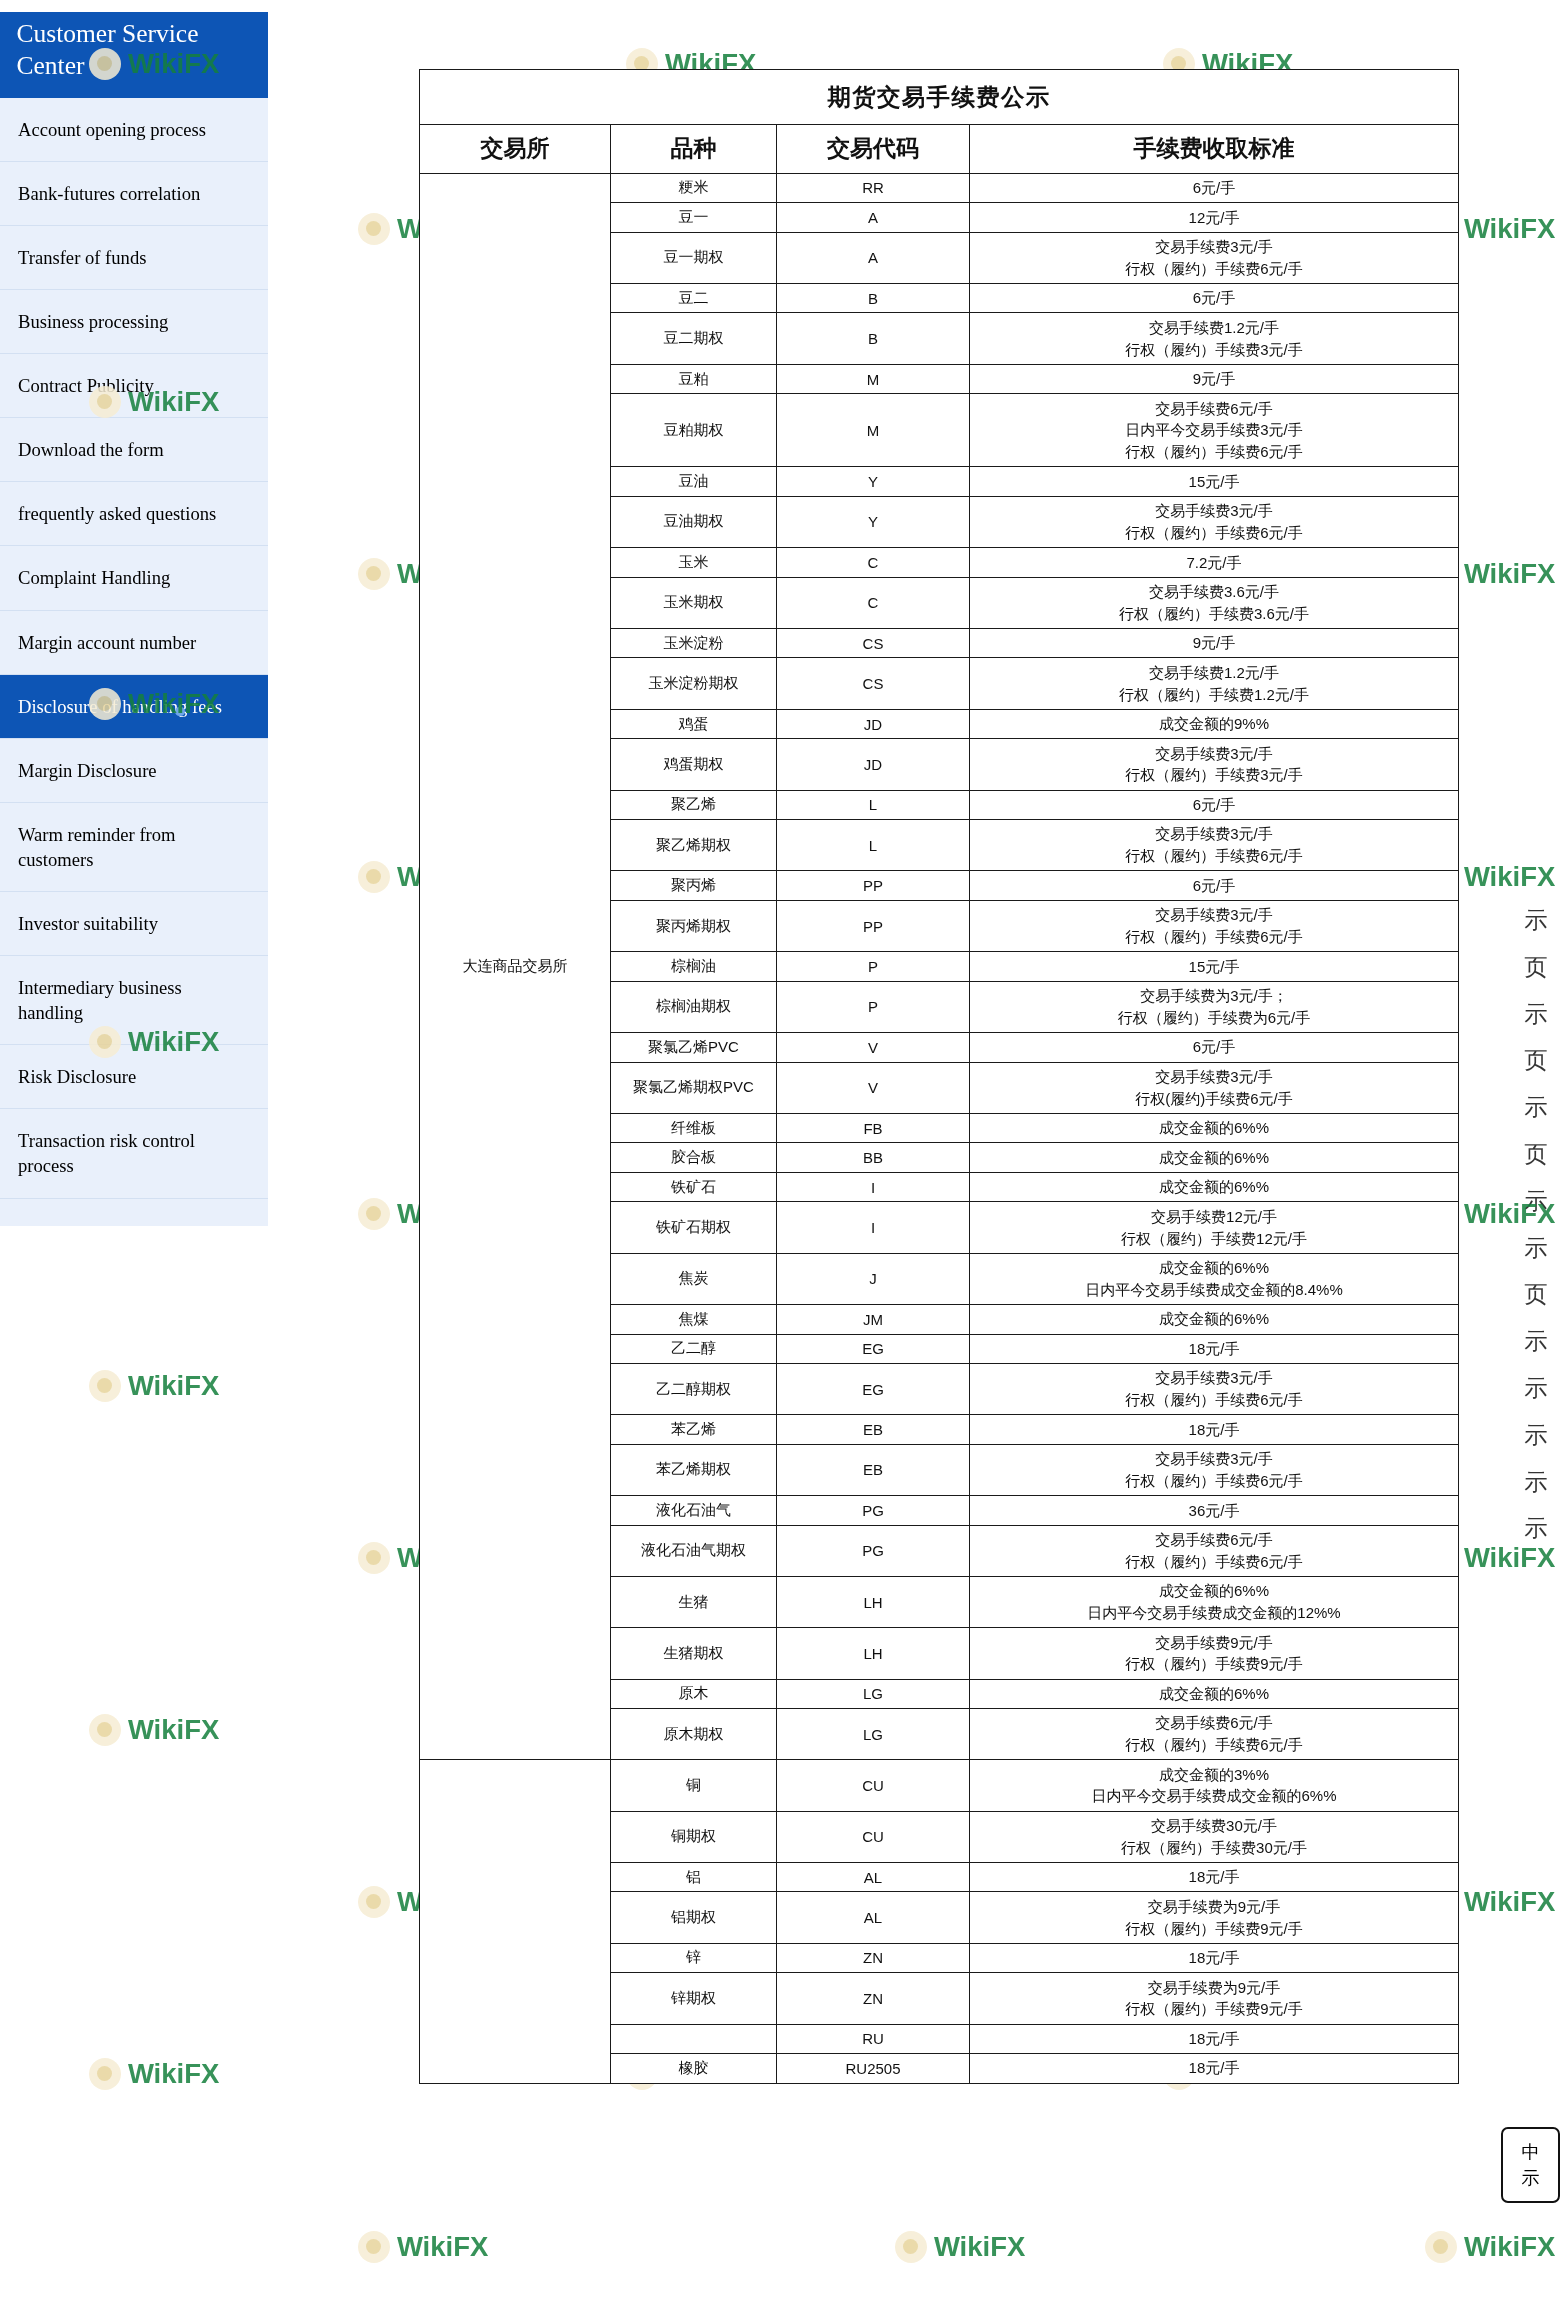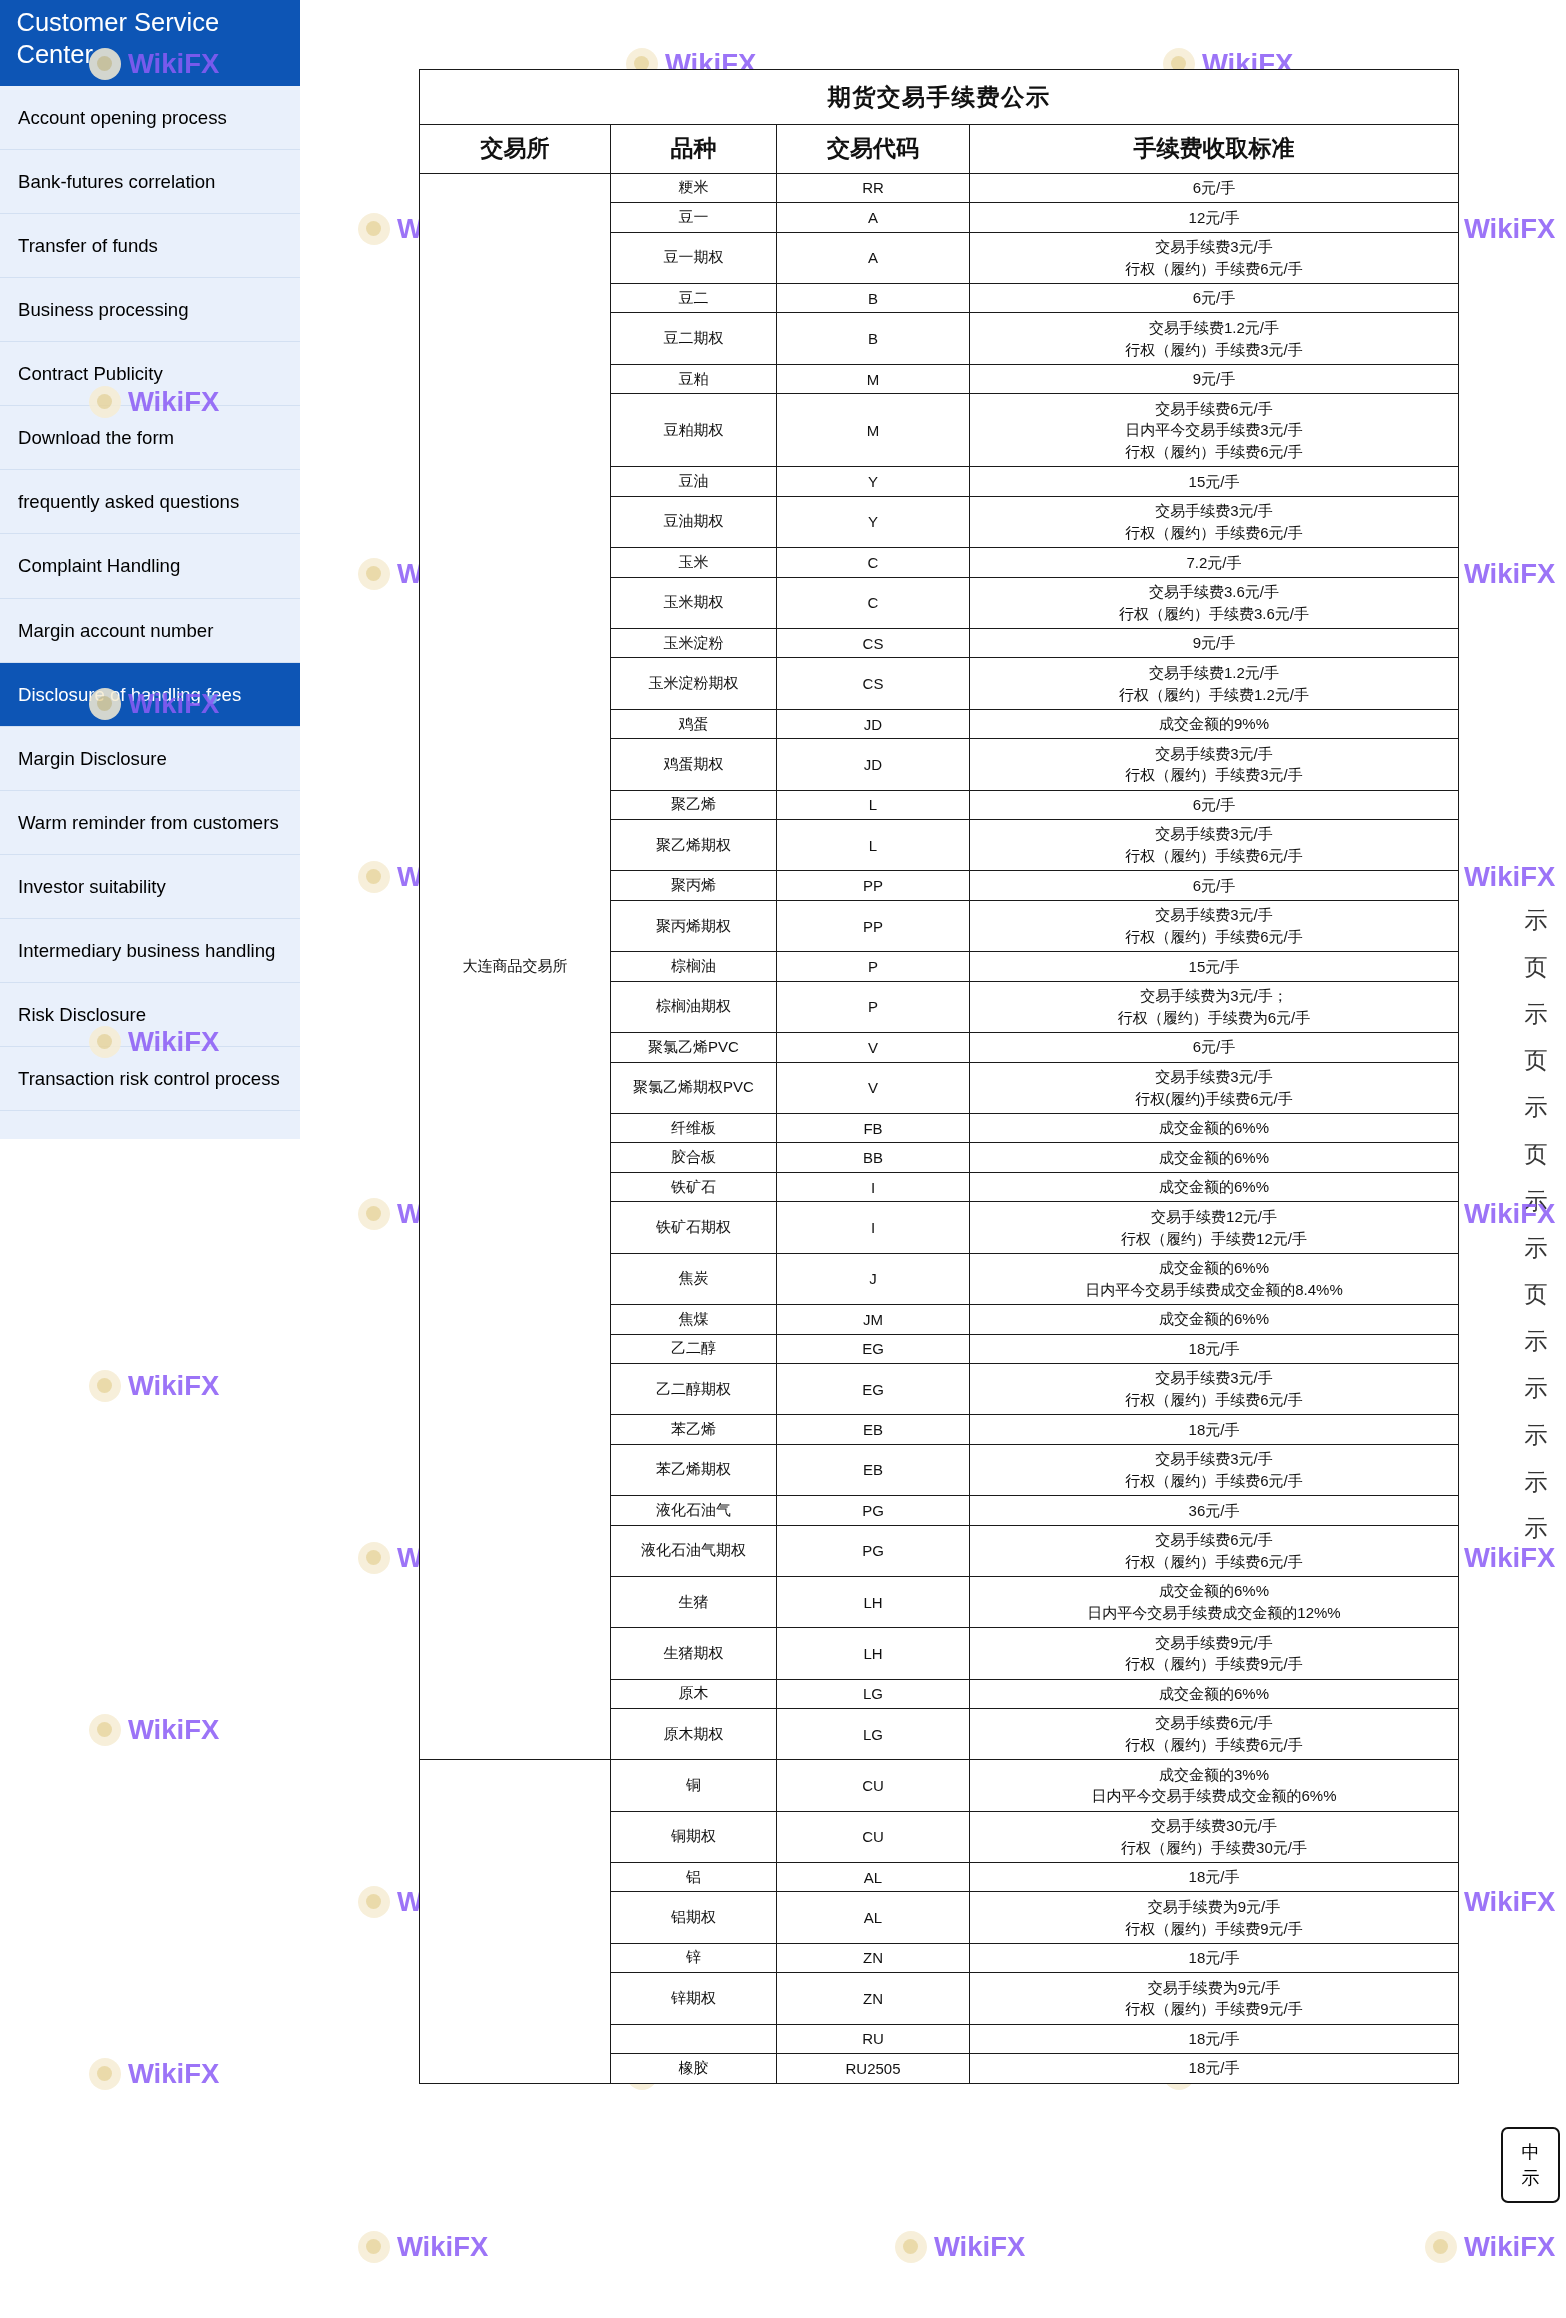--- a/index.html
+++ b/index.html
@@ -11,24 +11,25 @@
   body {
     width: 1567px;
     min-height: 2319px;
     position: relative;
     overflow-x: hidden;
   }
 
   
   #sidebar {
     position: absolute;
-    top: 0; left: 0;
-    width: 300px;
+    top: 12px; left: 0;
+    width: 268px;
     background: #e9f0fb;
     padding-bottom: 27.5px;
+    font-family: Liberation Serif, serif;
   }
   #sidebar-title {
     background: #0d55b5;
     color: #ffffff;
     font-size: 25.5px;
     line-height: 1.28;
     padding: 5.5px 16.5px 15px 16.5px;
     font-weight: 400;
     min-height: 72px;
   }
@@ -102,21 +103,21 @@
   .wm {
     position: absolute;
     z-index: 1;
     pointer-events: none;
     opacity: .85;
     display: flex;
     align-items: center;
     gap: 6.9px;
     font-size: 27.5px;
     font-weight: bold;
-    color: #8b5cf6;
+    color: #15803d;
     font-family: "Liberation Sans", sans-serif;
     white-space: nowrap;
   }
   .wm .bead {
     width: 32px; height: 32px;
     border-radius: 50%;
     background: #f6edd4;
     display: inline-block;
     position: relative;
   }

